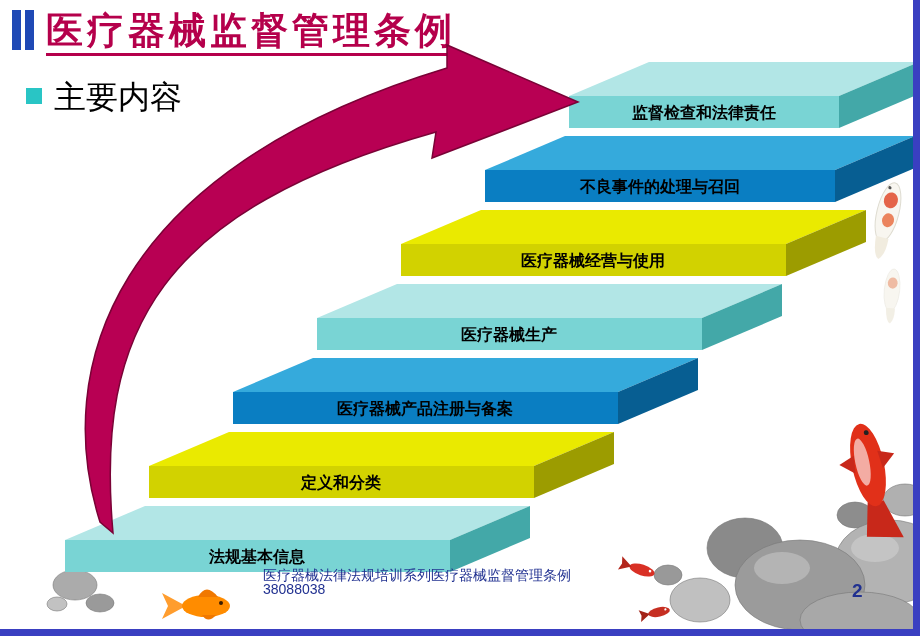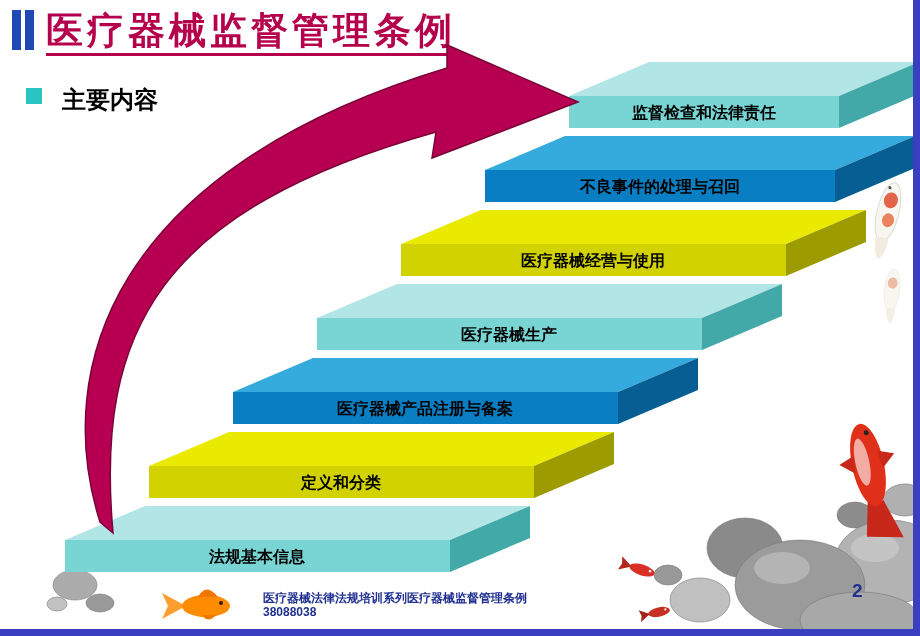--- a/index.html
+++ b/index.html
@@ -12,33 +12,33 @@
   .title-bar.b1{left:12px;}
   .title-bar.b2{left:25px;}
   .slide-title{
     position:absolute;left:46px;top:6px;margin:0;
     font-size:37px;font-weight:bold;color:#b5004b;letter-spacing:4px;
     font-family:"Liberation Serif","DejaVu Serif",serif;
   }
   .slide-title span{border-bottom:3px solid #b5004b;padding-bottom:2px;}
   
   .subtitle-bullet{position:absolute;left:26px;top:88px;width:16px;height:16px;background:#29c5c5;}
-  .subtitle{position:absolute;left:50px;top:72px;margin:12px;font-size:24px;font-weight:bold;color:#000;}
+  .subtitle{position:absolute;left:50px;top:72px;margin:4px;font-size:32px;font-weight:normal;color:#000;}
   
   .stairs-svg{position:absolute;left:0;top:0;width:920px;height:636px;}
   .st-cyan-f{fill:#79d4d4}.st-cyan-t{fill:#b2e6e6}.st-cyan-s{fill:#43a8a8}
   .st-yellow-f{fill:#d2d200}.st-yellow-t{fill:#eaea00}.st-yellow-s{fill:#9c9c00}
   .st-blue-f{fill:#0a7ec2}.st-blue-t{fill:#35aadc}.st-blue-s{fill:#075e92}
   .step-label{font-size:16px;font-weight:bold;fill:#000;text-anchor:middle;
     font-family:"Liberation Sans",sans-serif;}
   .arrow{fill:#b80053;stroke:#7a0236;stroke-width:1.5;}
   .stone{stroke:#777;stroke-width:0.6;}
   
-  .footer{position:absolute;left:263px;top:591px;color:#203090;font-size:12px;
-    line-height:14px;font-weight:bold;}
+  .footer{position:absolute;left:263px;top:568px;color:#203090;font-size:14px;
+    line-height:14px;font-weight:normal;}
   .page-number{position:absolute;left:852px;top:580px;color:#203090;
     font-size:19px;font-weight:bold;}
   
   .edge-bottom{position:absolute;left:0;right:0;bottom:0;height:7px;background:#3a3fc1;}
   .edge-right{position:absolute;top:0;bottom:0;right:0;width:7px;background:#3a3fc1;}
 </style>
 </head>
 <body>
 
 <div class="slide">

